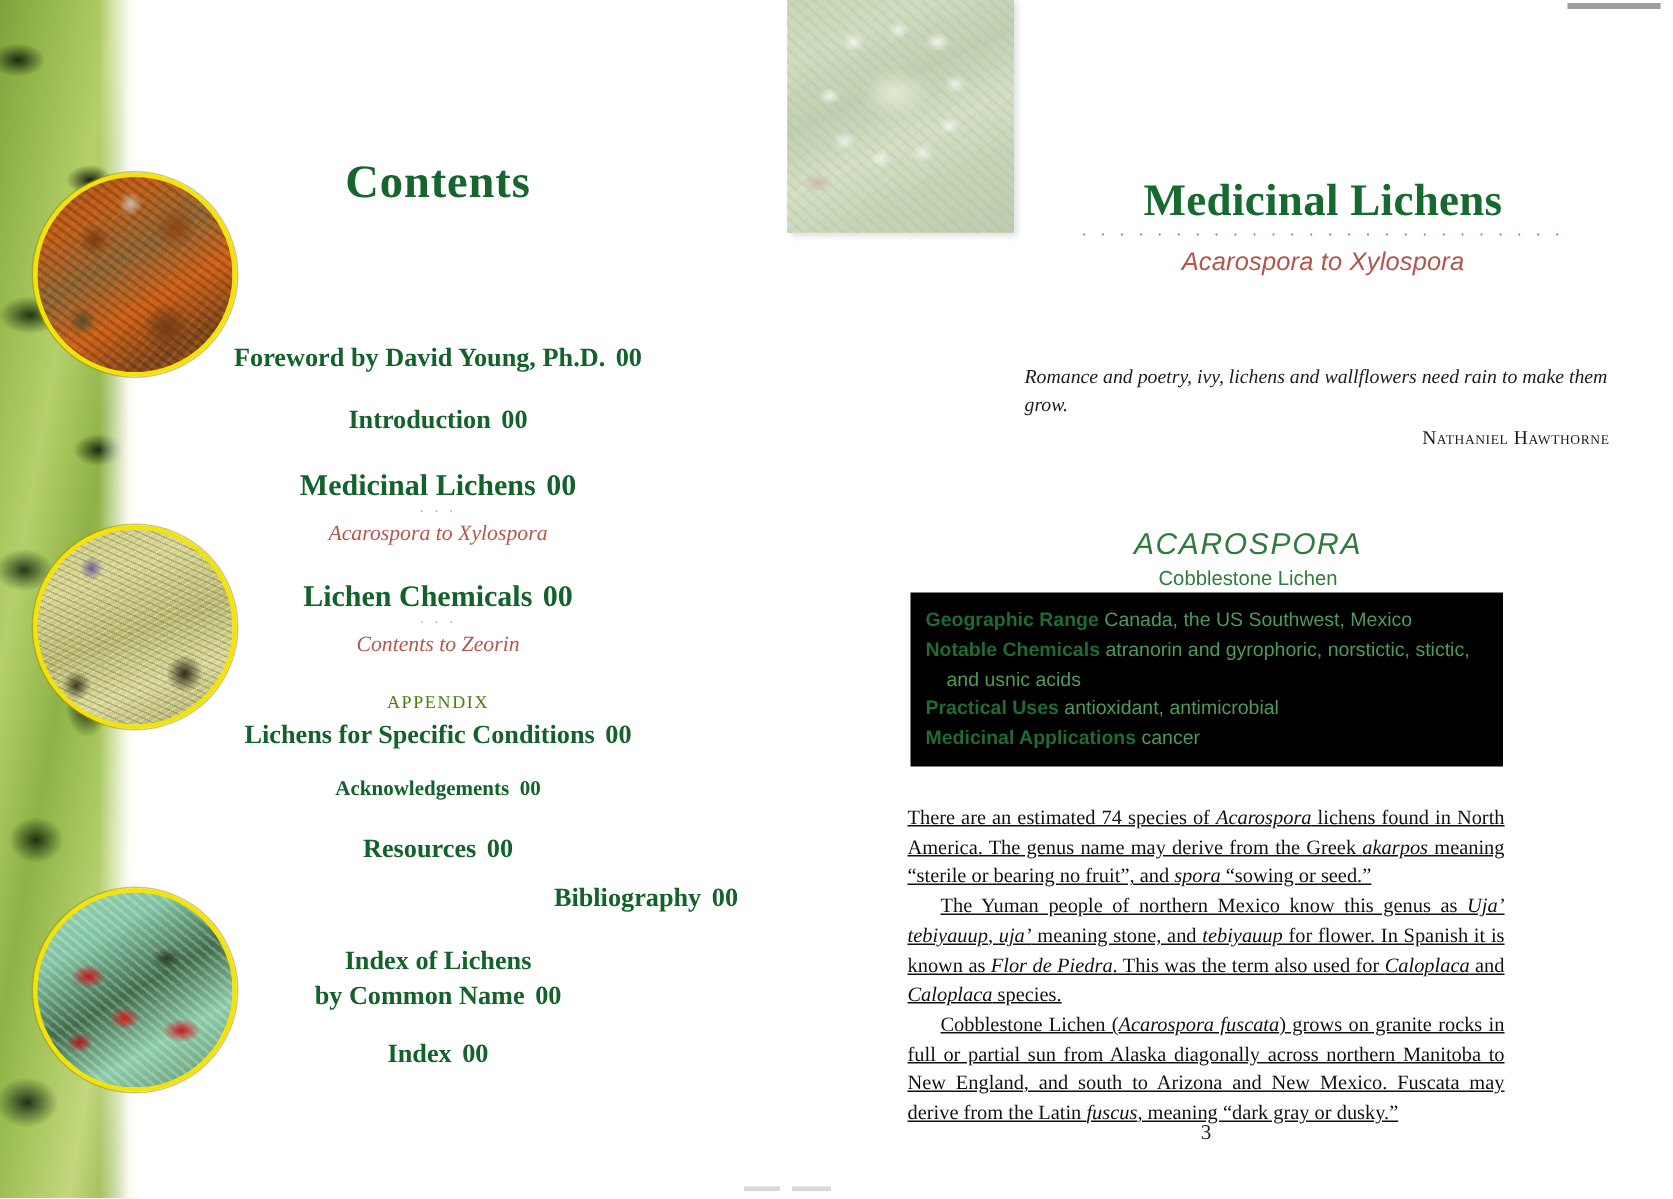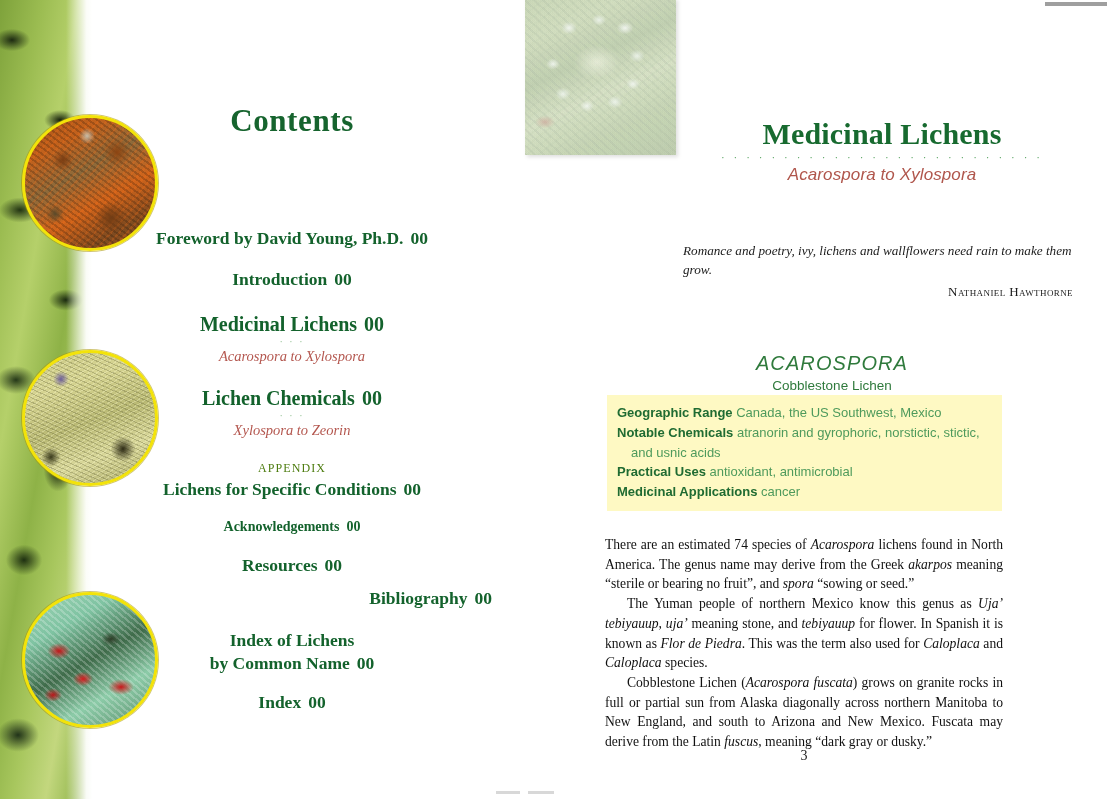--- a/index.html
+++ b/index.html
@@ -283,21 +283,21 @@
     font-family: "Liberation Sans", sans-serif;
     font-size: 13.5px;
     color: #2f7a3c;
   }
 
   .info-box {
     position: absolute;
     left: 55px; top: 395px;
     width: 395px;
     padding: 8px 0 9px 0;
-    background: #fef9c3;
+    background: #000000;
     font-family: "Liberation Sans", sans-serif;
     font-size: 13px;
     line-height: 1.52;
     color: #3b8a4c;
   }
   .info-row {
     padding: 0 10px 0 24px;
     text-indent: -14px;
   }
   .info-label {
@@ -309,21 +309,21 @@
   .body-copy {
     position: absolute;
     left: 53px; top: 535px;
     width: 398px;
     font-family: "Liberation Serif", serif;
     font-size: 13.6px;
     line-height: 1.45;
     color: #111111;
     text-align: justify;
   }
-  .body-copy p { margin: 0; }
+  .body-copy p { margin: 0; text-decoration: underline; }
   .body-copy p + p { text-indent: 22px; }
   .body-copy i { font-style: italic; }
 
   .folio {
     position: absolute;
     left: 53px; top: 748px;
     width: 398px;
     text-align: center;
     font-family: "Liberation Serif", serif;
     font-size: 14px;
@@ -388,21 +388,21 @@
         </div>
         <div class="toc-dots3">· · ·</div>
         <div class="toc-sub">Acarospora to Xylospora</div>
       </div>
 
       <div class="toc-entry e-chem">
         <div class="toc-line">
           <span>Lichen Chemicals</span><span class="pg">00</span>
         </div>
         <div class="toc-dots3">· · ·</div>
-        <div class="toc-sub">Xylospora to Zeorin</div>
+        <div class="toc-sub">Contents to Zeorin</div>
       </div>
 
       <div class="toc-entry e-appendix-main">
         <div class="appendix-label">APPENDIX</div>
         <div class="toc-line">
           <span>Lichens for Specific Conditions</span><span class="pg">00</span>
         </div>
       </div>
 
       <div class="toc-entry e-ack">

